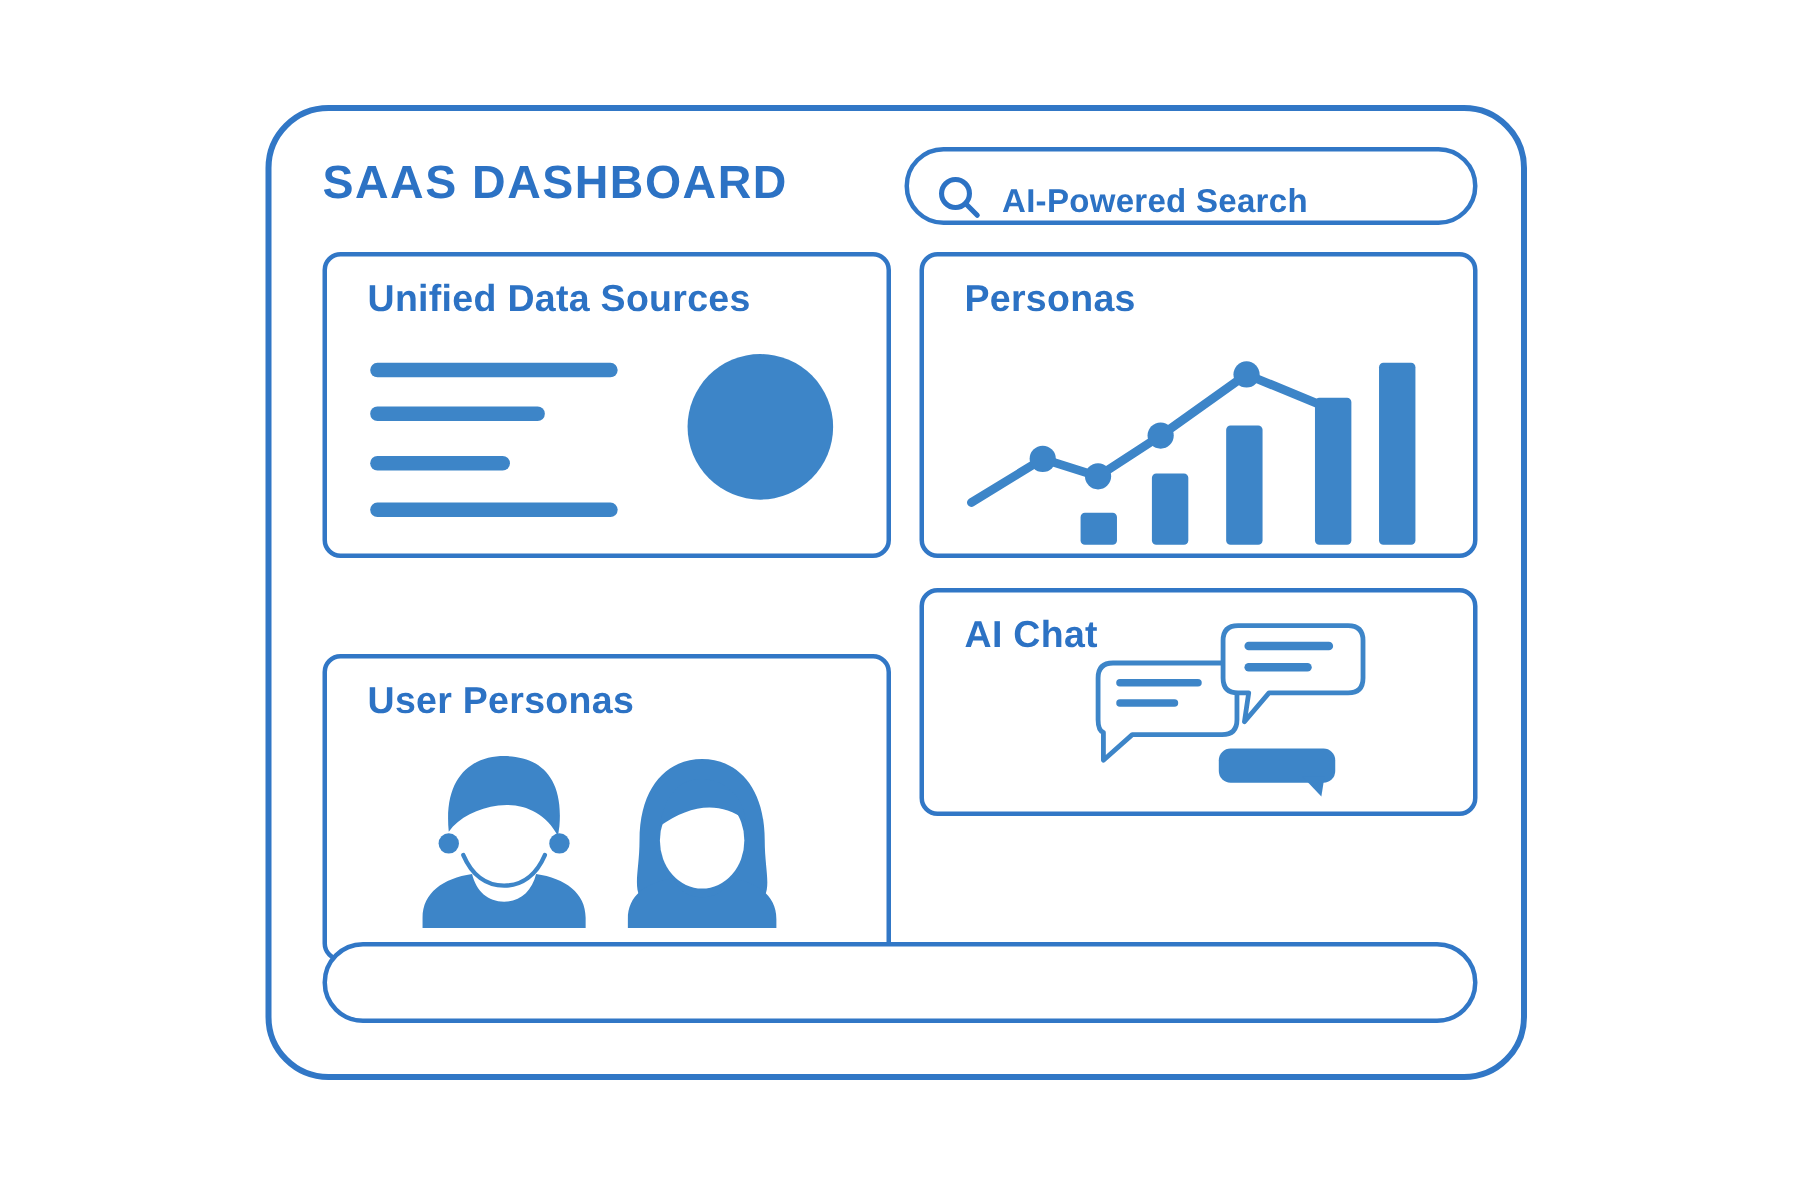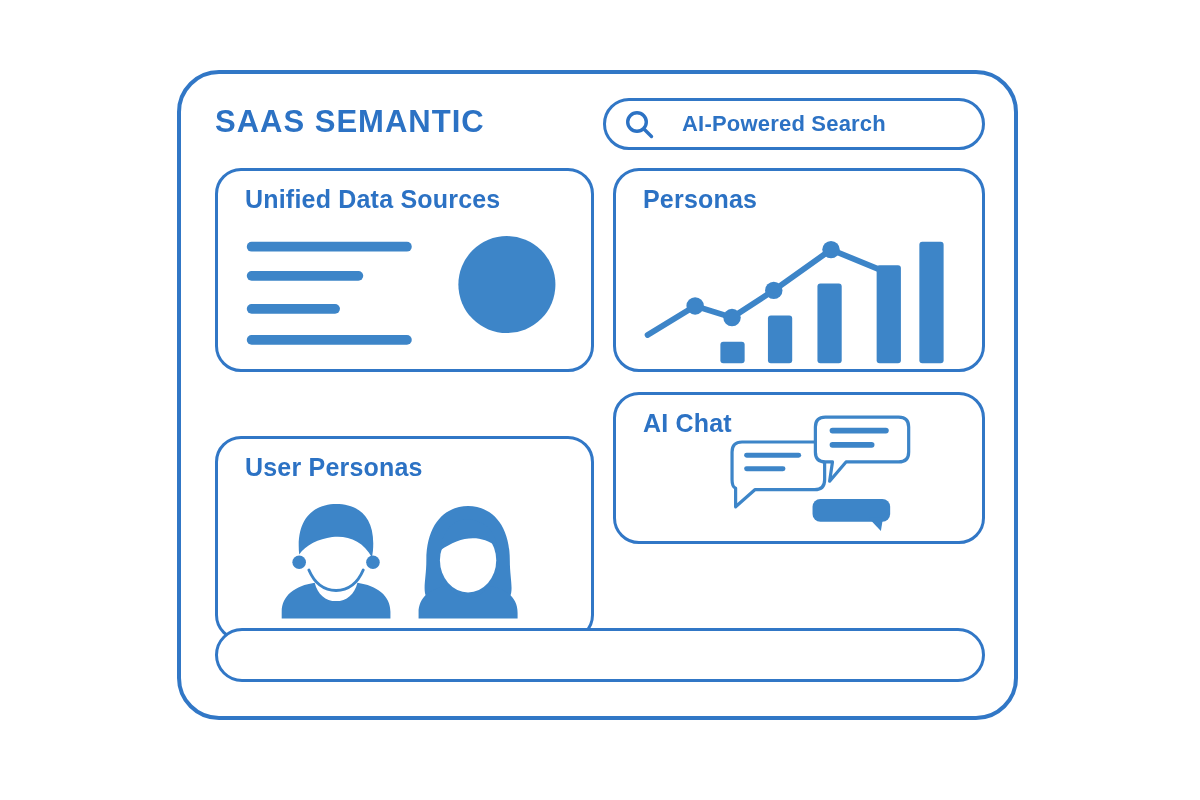--- a/index.html
+++ b/index.html
@@ -33,34 +33,34 @@
     color: var(--text);
     white-space: nowrap;
   }
 
   .search {
     position: absolute; left: 422px; top: 24px;
     width: 382px; height: 52px;
     box-sizing: border-box;
     border: 3.5px solid var(--stroke);
     border-radius: 26px;
-    display: flex; align-items: center;
-    padding: 0 18px; gap: 27px;
+    display: flex; align-items: flex-end;
+    padding: 0 18px; gap: 13px;
     color: var(--text);
     background: #fff;
     cursor: text;
   }
   .search .search-label { font-size: 22px; font-weight: bold; letter-spacing: 0.2px; white-space: nowrap; }
   .search svg { flex: 0 0 auto; display: block; }
 
   .card {
     position: absolute;
     box-sizing: border-box;
     border: 3.5px solid var(--stroke);
-    border-radius: 26px;
+    border-radius: 12px;
     background: #fff;
   }
   .card h2 {
     position: absolute; left: 27px; top: 14px;
     font-size: 25px; font-weight: bold;
     letter-spacing: 0.2px;
     color: var(--text);
     white-space: nowrap;
     z-index: 2;
   }
@@ -93,21 +93,21 @@
   .g-fill { fill: var(--fill); }
   .g-bubble { fill: #ffffff; stroke: var(--fill); stroke-width: 4.5; stroke-linejoin: round; }
   .g-jaw { fill: none; stroke: var(--fill); stroke-width: 3; stroke-linecap: round; }
 </style>
 </head>
 <body>
 
 <div class="canvas">
   <div class="panel">
 
-    <div class="title">SAAS SEMANTIC</div>
+    <div class="title">SAAS DASHBOARD</div>
 
     <div class="search">
       <svg width="31" height="31" viewBox="0 0 31 31">
         <circle cx="13" cy="13" r="9.3" fill="none" stroke="var(--text)" stroke-width="3.4"></circle>
         <line x1="20.2" y1="20.2" x2="27.5" y2="27.5" stroke="var(--text)" stroke-width="3.4" stroke-linecap="round"></line>
       </svg>
       <span class="search-label">AI-Powered Search</span>
     </div>
 
     <section class="card card-c1">

